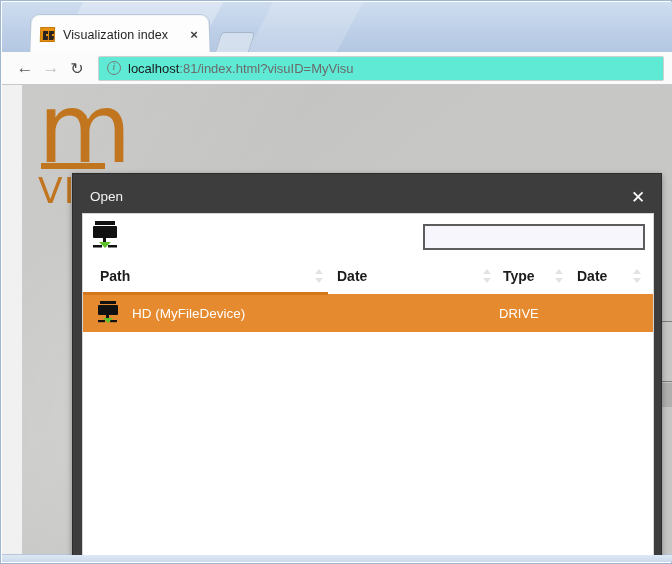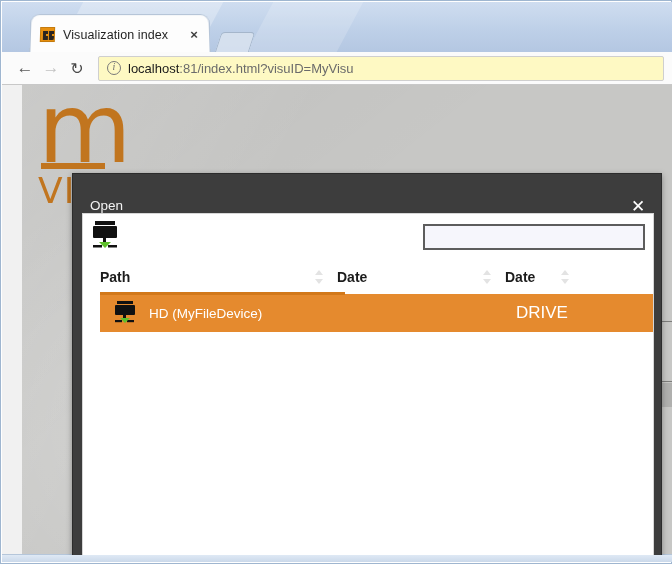--- a/index.html
+++ b/index.html
@@ -129,21 +129,21 @@
     font-size: 17px;
     color: #5a5a5a;
   }
   .nav-btn.disabled { color: #c2c2c2; }
   #reload-button { font-size: 16px; color: #4a4a4a; margin-right: 4px; }
 
   #omnibox {
     flex: 1 1 auto;
     height: 25px;
     margin: 0 8px 0 4px;
-    background: #fef9c3;
+    background: #5eead4;
     border: 1px solid #cfcfcf;
     border-radius: 2px;
     display: flex;
     align-items: center;
     padding: 0 8px;
   }
   #page-info-icon {
     width: 14px; height: 14px;
     border: 1.3px solid #7a7a7a;
     border-radius: 50%;
@@ -252,21 +252,21 @@
     position: absolute;
     left: 70px; top: 88px;
     width: 590px; height: 456px;
     background: #3d3d3d;
     border: 1px solid #2c2c2c;
     z-index: 10;
     box-shadow: 0 2px 6px rgba(0,0,0,0.35);
   }
   #dialog-header {
     position: absolute;
-    left: 0; top: 12px;
+    left: 0; top: 3px;
     width: 590px; height: 39px;
     display: flex;
     align-items: center;
     padding: 0 14px 0 17px;
   }
   #dialog-title {
     flex: 1 1 auto;
     font-size: 13.5px;
     color: #f2f2f2;
   }
@@ -306,20 +306,21 @@
     border: 2px solid #5d5d5d;
     outline: 1px solid #ffffff;
   }
 
   
   #column-header-row {
     position: absolute;
     left: 0; top: 45px;
     width: 572px; height: 35px;
     display: flex;
+    align-items: center;
     border-bottom: 1px solid #ffffff;
   }
   .col-head {
     display: flex;
     align-items: center;
     height: 35px;
     font-size: 14px;
     font-weight: bold;
     color: #1c1c1c;
   }
@@ -349,21 +350,21 @@
 
   
   #file-list {
     position: absolute;
     left: 0; top: 80px;
     width: 572px; height: 282px;
     background: #ffffff;
   }
   #file-row-0 {
     position: absolute;
-    left: 17px; top: 0;
+    left: 0; top: 0;
     width: 572px; height: 38px;
     background: #e58a2e;
     display: flex;
     align-items: center;
   }
   #file-row-0::before {
     content: "";
     position: absolute;
     left: 0; top: -2px;
     width: 245px; height: 3px;
@@ -379,21 +380,21 @@
   #row-device-icon {
     width: 26px; height: 24px;
     flex: 0 0 26px;
     margin-right: 9px;
   }
   #row-path-label {
     font-size: 13.5px;
     color: #ffffff;
   }
   #row-date-cell { width: 168px; font-size: 13px; color: #ffffff; }
-  #row-type-cell { width: 72px; font-size: 17px; color: #ffffff; }
+  #row-type-cell { width: 72px; font-size: 13px; color: #ffffff; }
   #row-size-cell { width: 78px; font-size: 13px; color: #ffffff; }
 
   
   #viewport-bottom-edge {
     position: absolute;
     left: 1px; bottom: 1px;
     width: 670px; height: 8px;
     background: linear-gradient(to bottom, #dfe9f5, #cbd9ea);
     border-top: 1px solid #b5c6da;
   }
@@ -473,20 +474,24 @@
           <div id="filter-input"></div>
         </div>
 
         <div id="column-header-row">
           <div class="col-head" id="col-path">
             <span class="lbl">Path</span>
             <span class="sort-icon"></span>
           </div>
           <div class="col-head" id="col-date">
             <span class="lbl">Date</span>
+            <span class="sort-icon"></span>
+          </div>
+          <div class="col-head" id="col-type">
+            <span class="lbl">Type</span>
             <span class="sort-icon"></span>
           </div>
           <div class="col-head" id="col-size">
             <span class="lbl">Date</span>
             <span class="sort-icon"></span>
           </div>
         </div>
 
         <div id="file-list">
           <div id="file-row-0">

